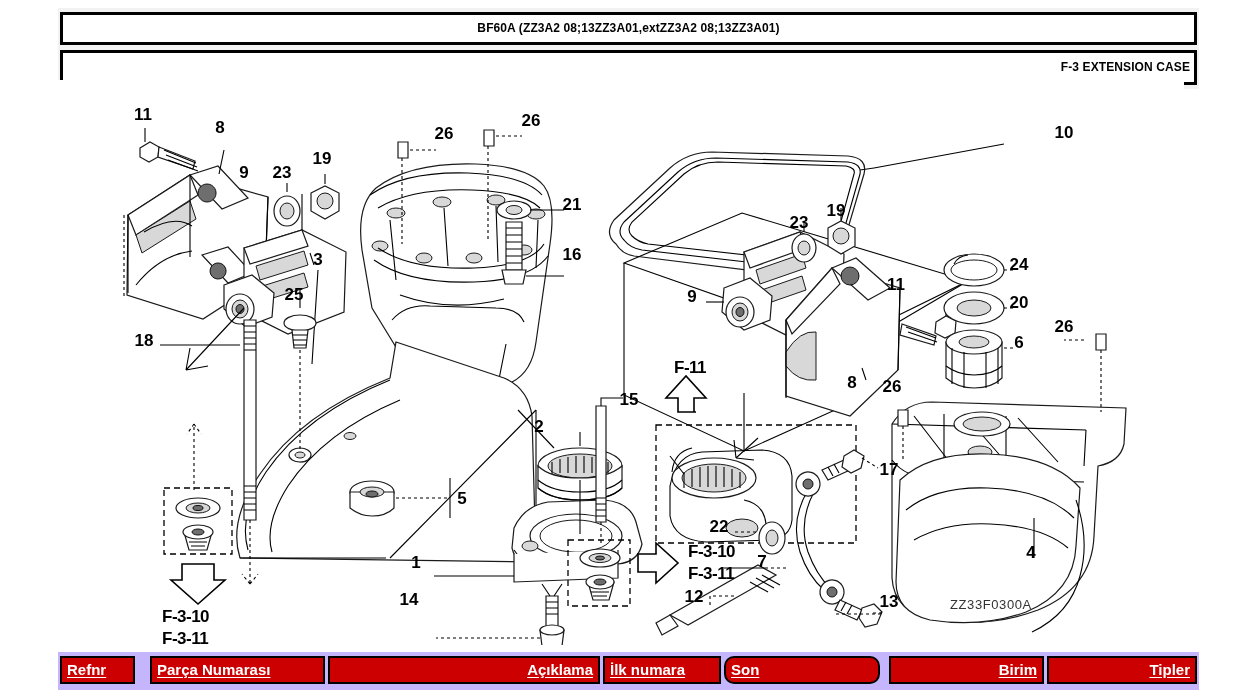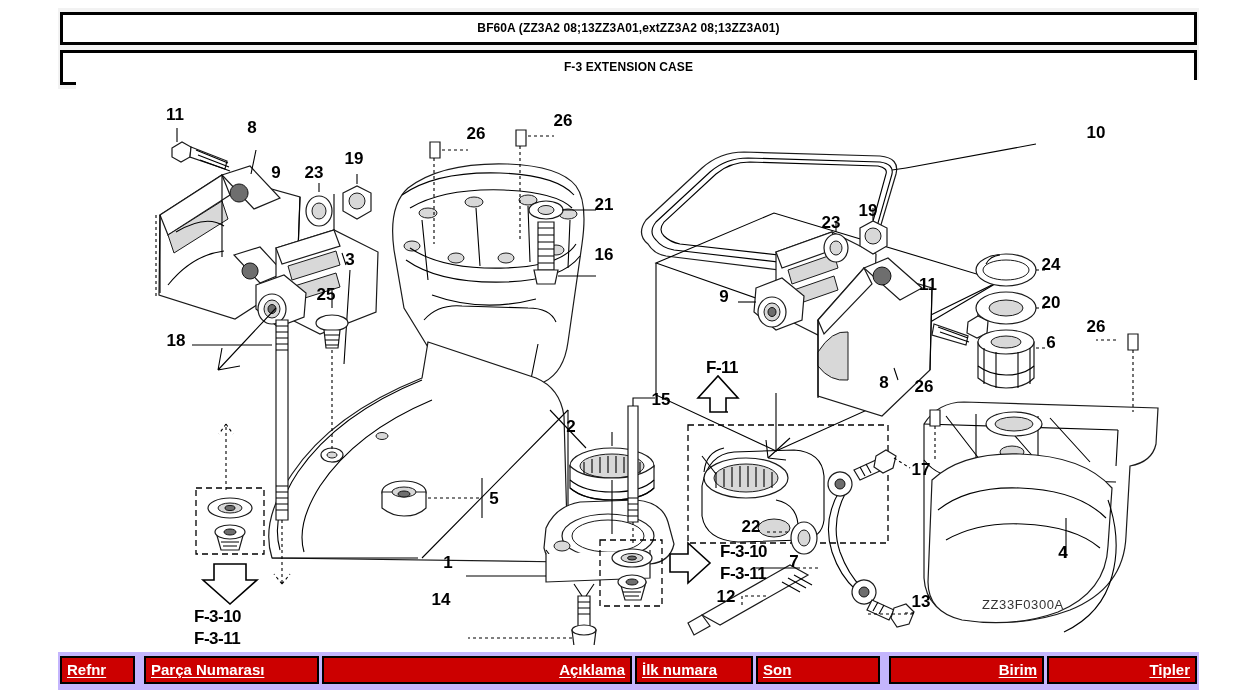--- a/index.html
+++ b/index.html
@@ -32,26 +32,27 @@
     font-weight: bold;
     color: #000000;
     font-size: 12px;
     line-height: 1;
     padding: 7px 4px 8px 4px;
     letter-spacing: 0.1px;
   }
   .hdr-box.second {
     margin-top: 5px;
     padding: 8px 4px 9px 4px;
+    text-align: right;
   }
 
   
   .diagram {
     position: absolute;
-    left: 76px; top: 80px;
+    left: 44px; top: 80px;
     width: 1140px; height: 565px;
     background: #ffffff;
   }
   .diagram svg { display: block; }
 
   
   .tbl-wrap {
     position: absolute;
     left: 58px; top: 652px;
     width: 1141px;
@@ -72,24 +73,24 @@
     line-height: 1;
     padding: 4px 5px 5px 5px;
     white-space: nowrap;
     overflow: hidden;
   }
   .th span {
     text-decoration: underline;
     text-underline-offset: 2px;
   }
   .th.c-refnr   { width: 75px;  text-align: left; }
-  .th.c-part    { width: 175px; text-align: left; margin-left: 9px; }
+  .th.c-part    { width: 175px; text-align: left; margin-left: 15px; }
   .th.c-desc    { flex: 1 1 auto; text-align: right; margin-left: 3px; }
   .th.c-first   { width: 118px; text-align: left; margin-left: 3px; }
-  .th.c-last    { width: 124px; text-align: left; margin-left: 3px; }
+  .th.c-last    { width: 156px; text-align: left; margin-left: 3px; border-radius: 10px; }
   .th.c-unit    { width: 155px; text-align: right; margin-left: 9px; }
   .th.c-types   { width: 150px; text-align: right; margin-left: 3px; }
 
   
   .cal {
     font-family: "Liberation Sans", sans-serif;
     font-weight: bold;
     font-size: 17px;
     fill: #000000;
   }

